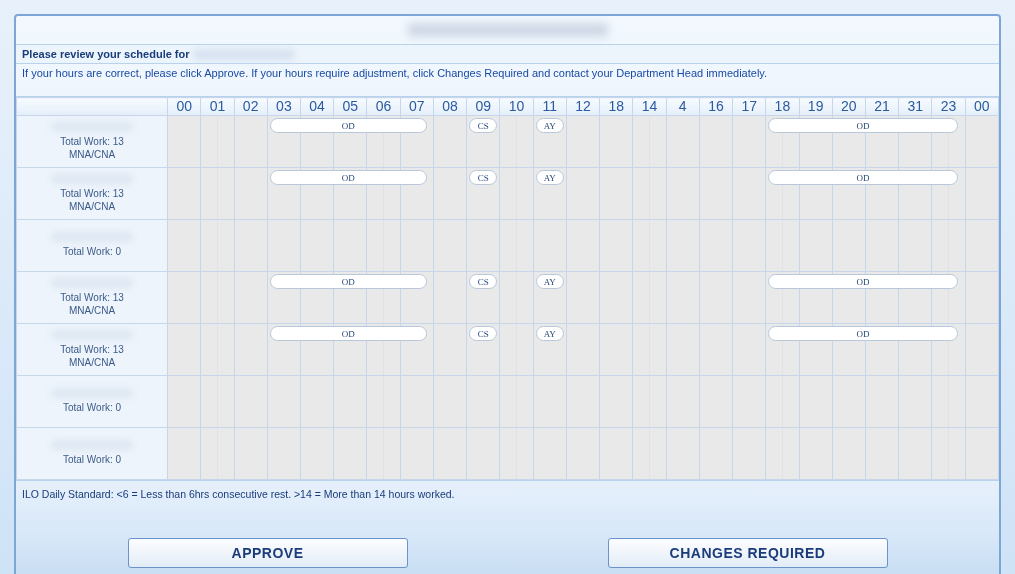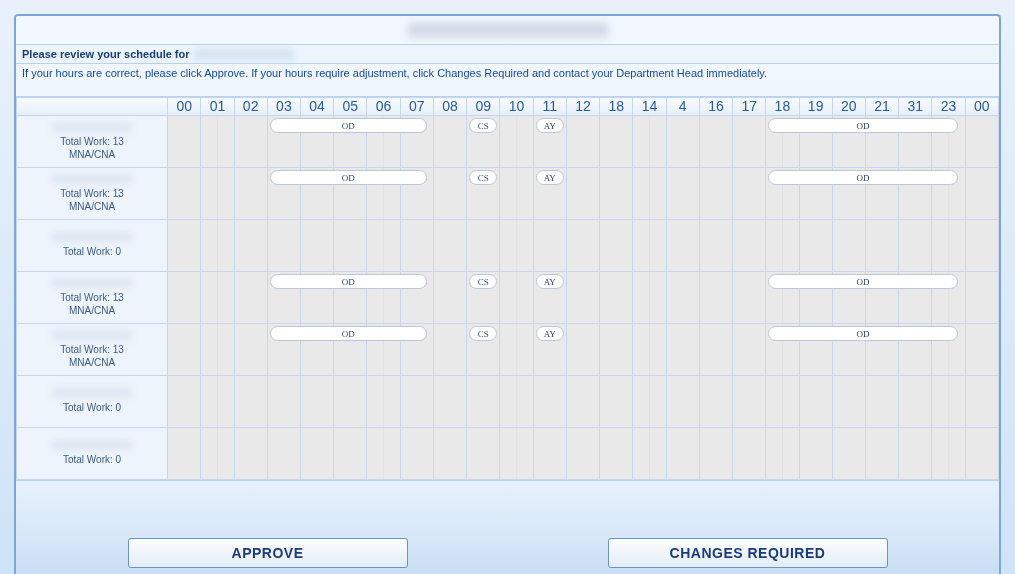--- a/index.html
+++ b/index.html
@@ -435,20 +435,21 @@
             <td class="cellwrap"></td>
             <td class="cellwrap"></td>
             <td class="cellwrap"></td>
             <td class="cellwrap"></td>
           </tr>
         </tbody>
     </table>
   </div>
 
   <div class="footer-text">
+    <div>ILO Daily Standard: &lt;6 = Less than 6hrs consecutive rest. &gt;14 = More than 14 hours worked.</div>
   </div>
 
   <div class="btn-row">
     <button class="big-btn">APPROVE</button>
     <button class="big-btn">CHANGES REQUIRED</button>
   </div>
 
 </div>
 
 </body></html>

